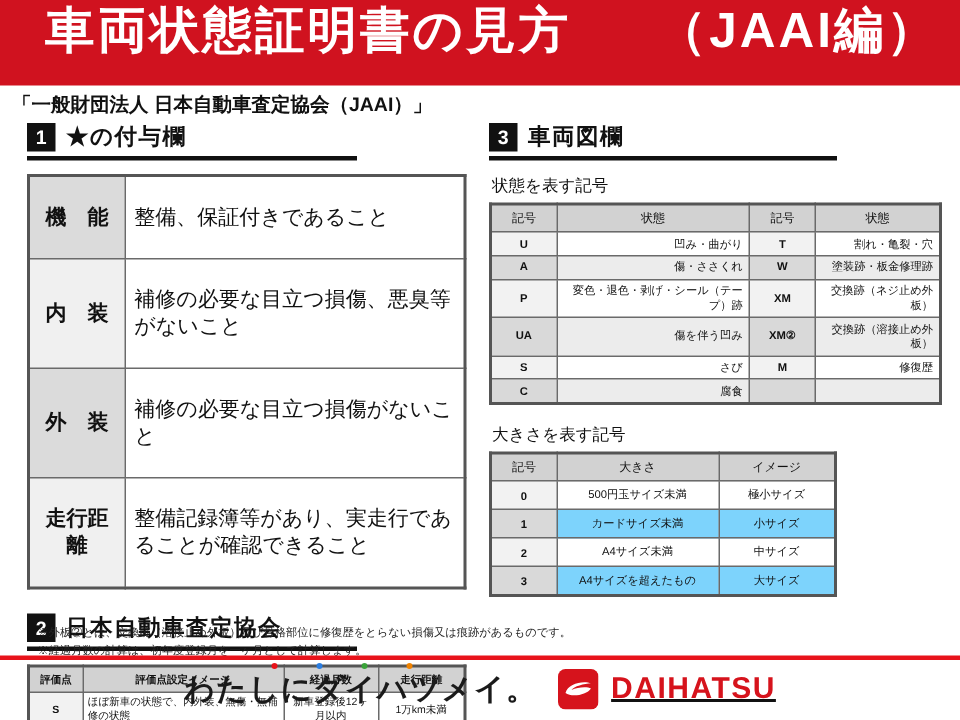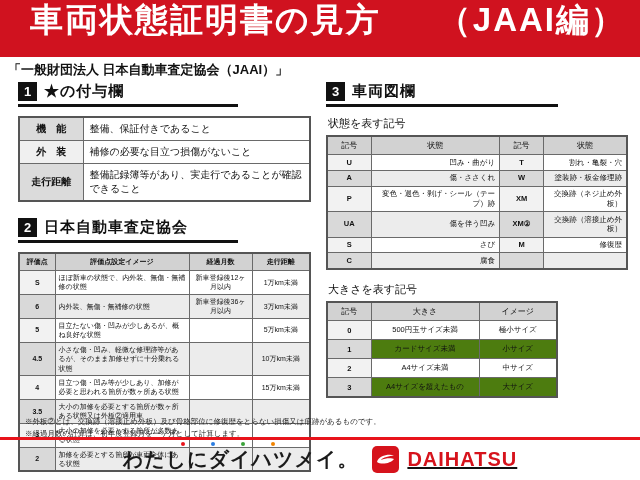--- a/index.html
+++ b/index.html
@@ -19,21 +19,21 @@
   .sec-head .num { width:19px; height:19px; background:#111; color:#fff;
                    font-size:13px; font-weight:bold; display:flex;
                    align-items:center; justify-content:center; }
   .sec-head .ttl { font-size:15px; font-weight:bold; letter-spacing:1px; }
   .col-left .sec-head { width:220px; }
   .col-right .sec-head { width:232px; }
 
   table { border-collapse:collapse; background:#fff; }
   td,th { border:1px solid #6a6a6a; }
   .t1 { width:100%; border:2px solid #555; margin-bottom:16px; }
-  .t1 td { font-size:10px; padding:4px 6px; height:22px;margin-top:45px; }
+  .t1 td { font-size:14px; padding:18px 6px; height:22px;margin-top:45px; }
   .t1 .lbl { width:64px; text-align:center; font-weight:bold; }
   .t1 tr:nth-child(odd)  .lbl { background:#dbdbdb; }
   .t1 tr:nth-child(even) .lbl { background:#f0f0f0; }
 
   .t2 { width:100%; border:2px solid #555; }
   .t2 th { background:#d2d2d2; font-size:7px; font-weight:bold; padding:3px 1px; }
   .t2 td { font-size:7px; padding:2px 3px; line-height:1.35; }
   .t2 .score { width:36px; text-align:center; font-weight:bold; }
   .t2 .img   { width:134px; }
   .t2 .mon   { width:63px; text-align:center; }
@@ -48,21 +48,21 @@
   .t3 td { font-size:7.5px; padding:2.5px 4px; line-height:1.3;text-align:right; }
   .t3 .sym { width:44px; text-align:center; font-weight:bold; }
   .t3 tr.z td { background:#ececec; }
   .t3 tr.z .sym { background:#d9d9d9; }
   .t3 tr.w .sym { background:#f2f2f2; }
 
   .t4 { width:232px; border:2px solid #555; }
   .t4 td { font-size:7.5px; padding:4px 2px; text-align:center; }
   .t4 .sym { width:44px; font-weight:bold; }
   .t4 .siz { width:108px; }
-  .t4 tr.z td { background:#4d7c0f; }
+  .t4 tr.z td { background:#7dd3fc; }
   .t4 tr.z .sym { background:#d9d9d9; }
   .t4 tr.w .sym { background:#f2f2f2; }
 
   .notes { position:absolute; left:25px; top:416px; font-size:7.5px; line-height:1.6; color:#222; }
   .redline { position:absolute; left:0; top:437px; width:640px; height:3px; background:#e8131b; }
   .footer { position:absolute; left:0; top:446px; width:640px; display:flex;
             align-items:center; justify-content:center; gap:14px; }
   .tagline { font-size:20px; font-weight:bold; letter-spacing:1px; color:#1a1a1a; position:relative; }
   .tagline .dots { position:absolute; top:-4px; left:58px; display:flex; gap:26px; }
   .tagline .dots i { width:4px; height:4px; border-radius:50%; display:block; }
@@ -86,20 +86,24 @@
     <span class="ttl">★の付与欄</span>
   </div>
 
   <table class="t1">
     <tbody>
         <tr>
       <td class="lbl">機　能</td>
       <td>整備、保証付きであること</td>
     </tr>
     <tr>
+      <td class="lbl">内　装</td>
+      <td>補修の必要な目立つ損傷、悪臭等がないこと</td>
+    </tr>
+    <tr>
       <td class="lbl">外　装</td>
       <td>補修の必要な目立つ損傷がないこと</td>
     </tr>
     <tr>
       <td class="lbl">走行距離</td>
       <td>整備記録簿等があり、実走行であることが確認できること</td>
     </tr>
   </tbody>
     </table>
 

